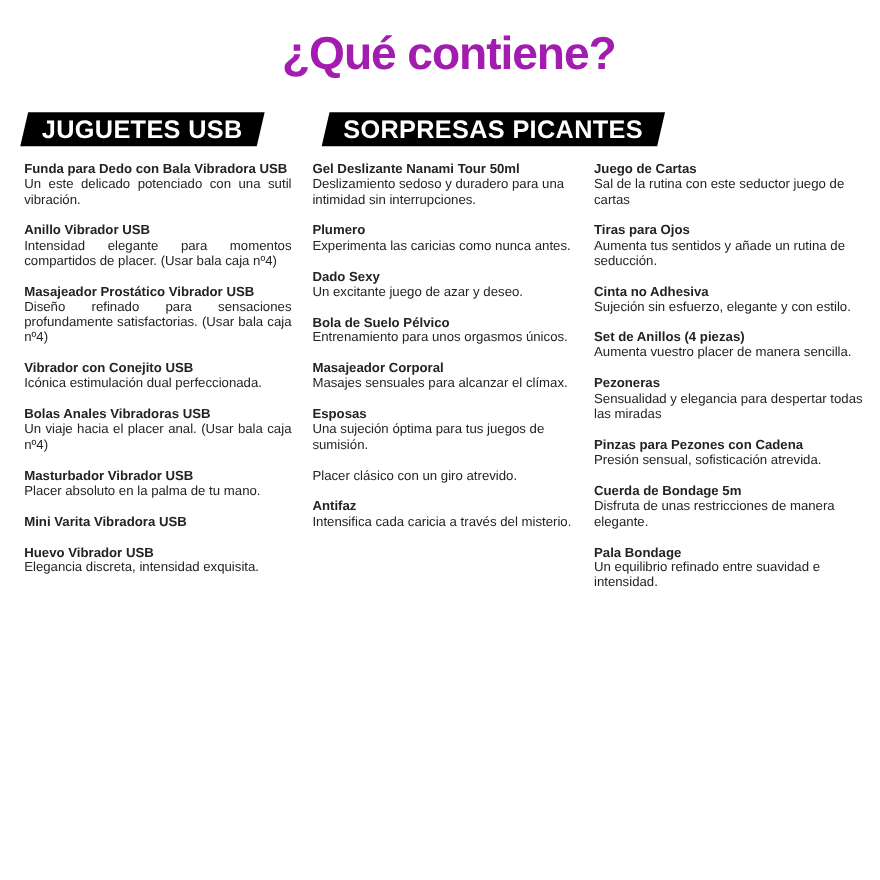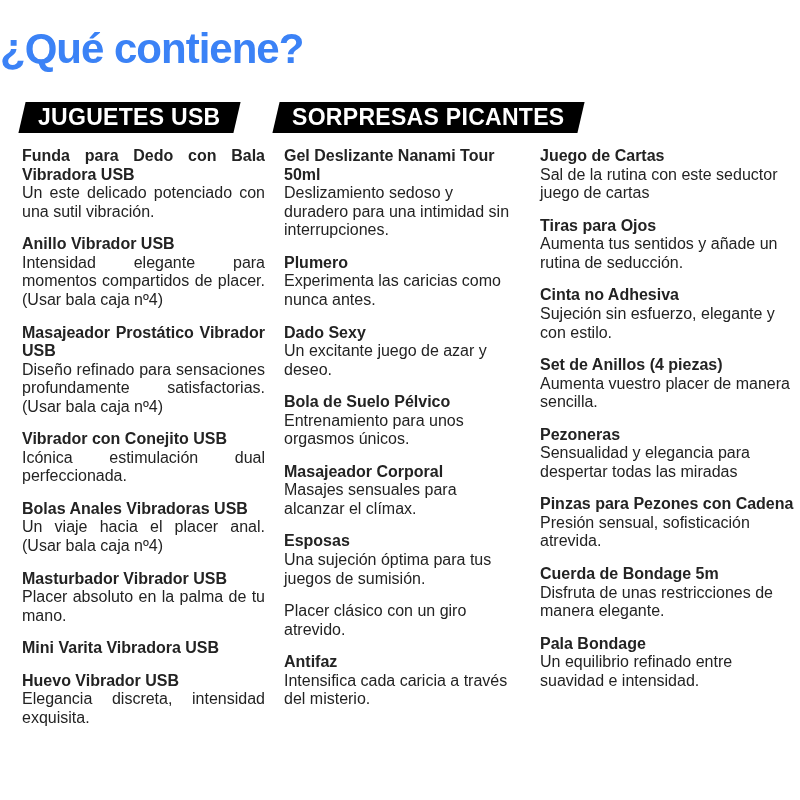--- a/index.html
+++ b/index.html
@@ -6,32 +6,33 @@
   body {
     width: 800px; height: 800px;
     background: #ffffff;
     font-family: "Liberation Sans", "DejaVu Sans", sans-serif;
     color: #232323;
     overflow: hidden;
   }
   .page { width: 800px; height: 800px; position: relative; }
 
   .title {
-    margin: 26px 0 0 0;
+    margin: 26px 0 0 16px;
+    text-align: center;
     font-size: 42px;
     line-height: 1.1;
     font-weight: 800;
     letter-spacing: -1px;
-    color: #3b82f6;
+    color: #a21caf;
   }
 
   .badges-row {
     display: grid;
     grid-template-columns: 243px 1fr;
-    column-gap: 11px;
+    column-gap: 31px;
     padding: 0 10px 0 22px;
     margin-top: 30px;
     text-align: center;
   }
   .badge {
     position: relative;
     z-index: 0;
     justify-self: start;
     font-weight: 700;
     font-size: 23px;
@@ -50,21 +51,21 @@
     z-index: -1;
   }
   .badge .badge-label { position: relative; }
 
   .columns {
     display: grid;
     grid-template-columns: 243px 237px 254px;
     column-gap: 19px;
     padding: 0 10px 0 22px;
     margin-top: 14px;
-    font-size: 16px;
+    font-size: 12px;
     line-height: 1.16;
   }
   .col { min-width: 0; }
   .col-left { text-align: justify; }
   .item { margin-bottom: 14px; }
   .item-name { font-weight: 700; }
   .item-desc { font-weight: 400; }
 </style>
 </head>
 <body>

